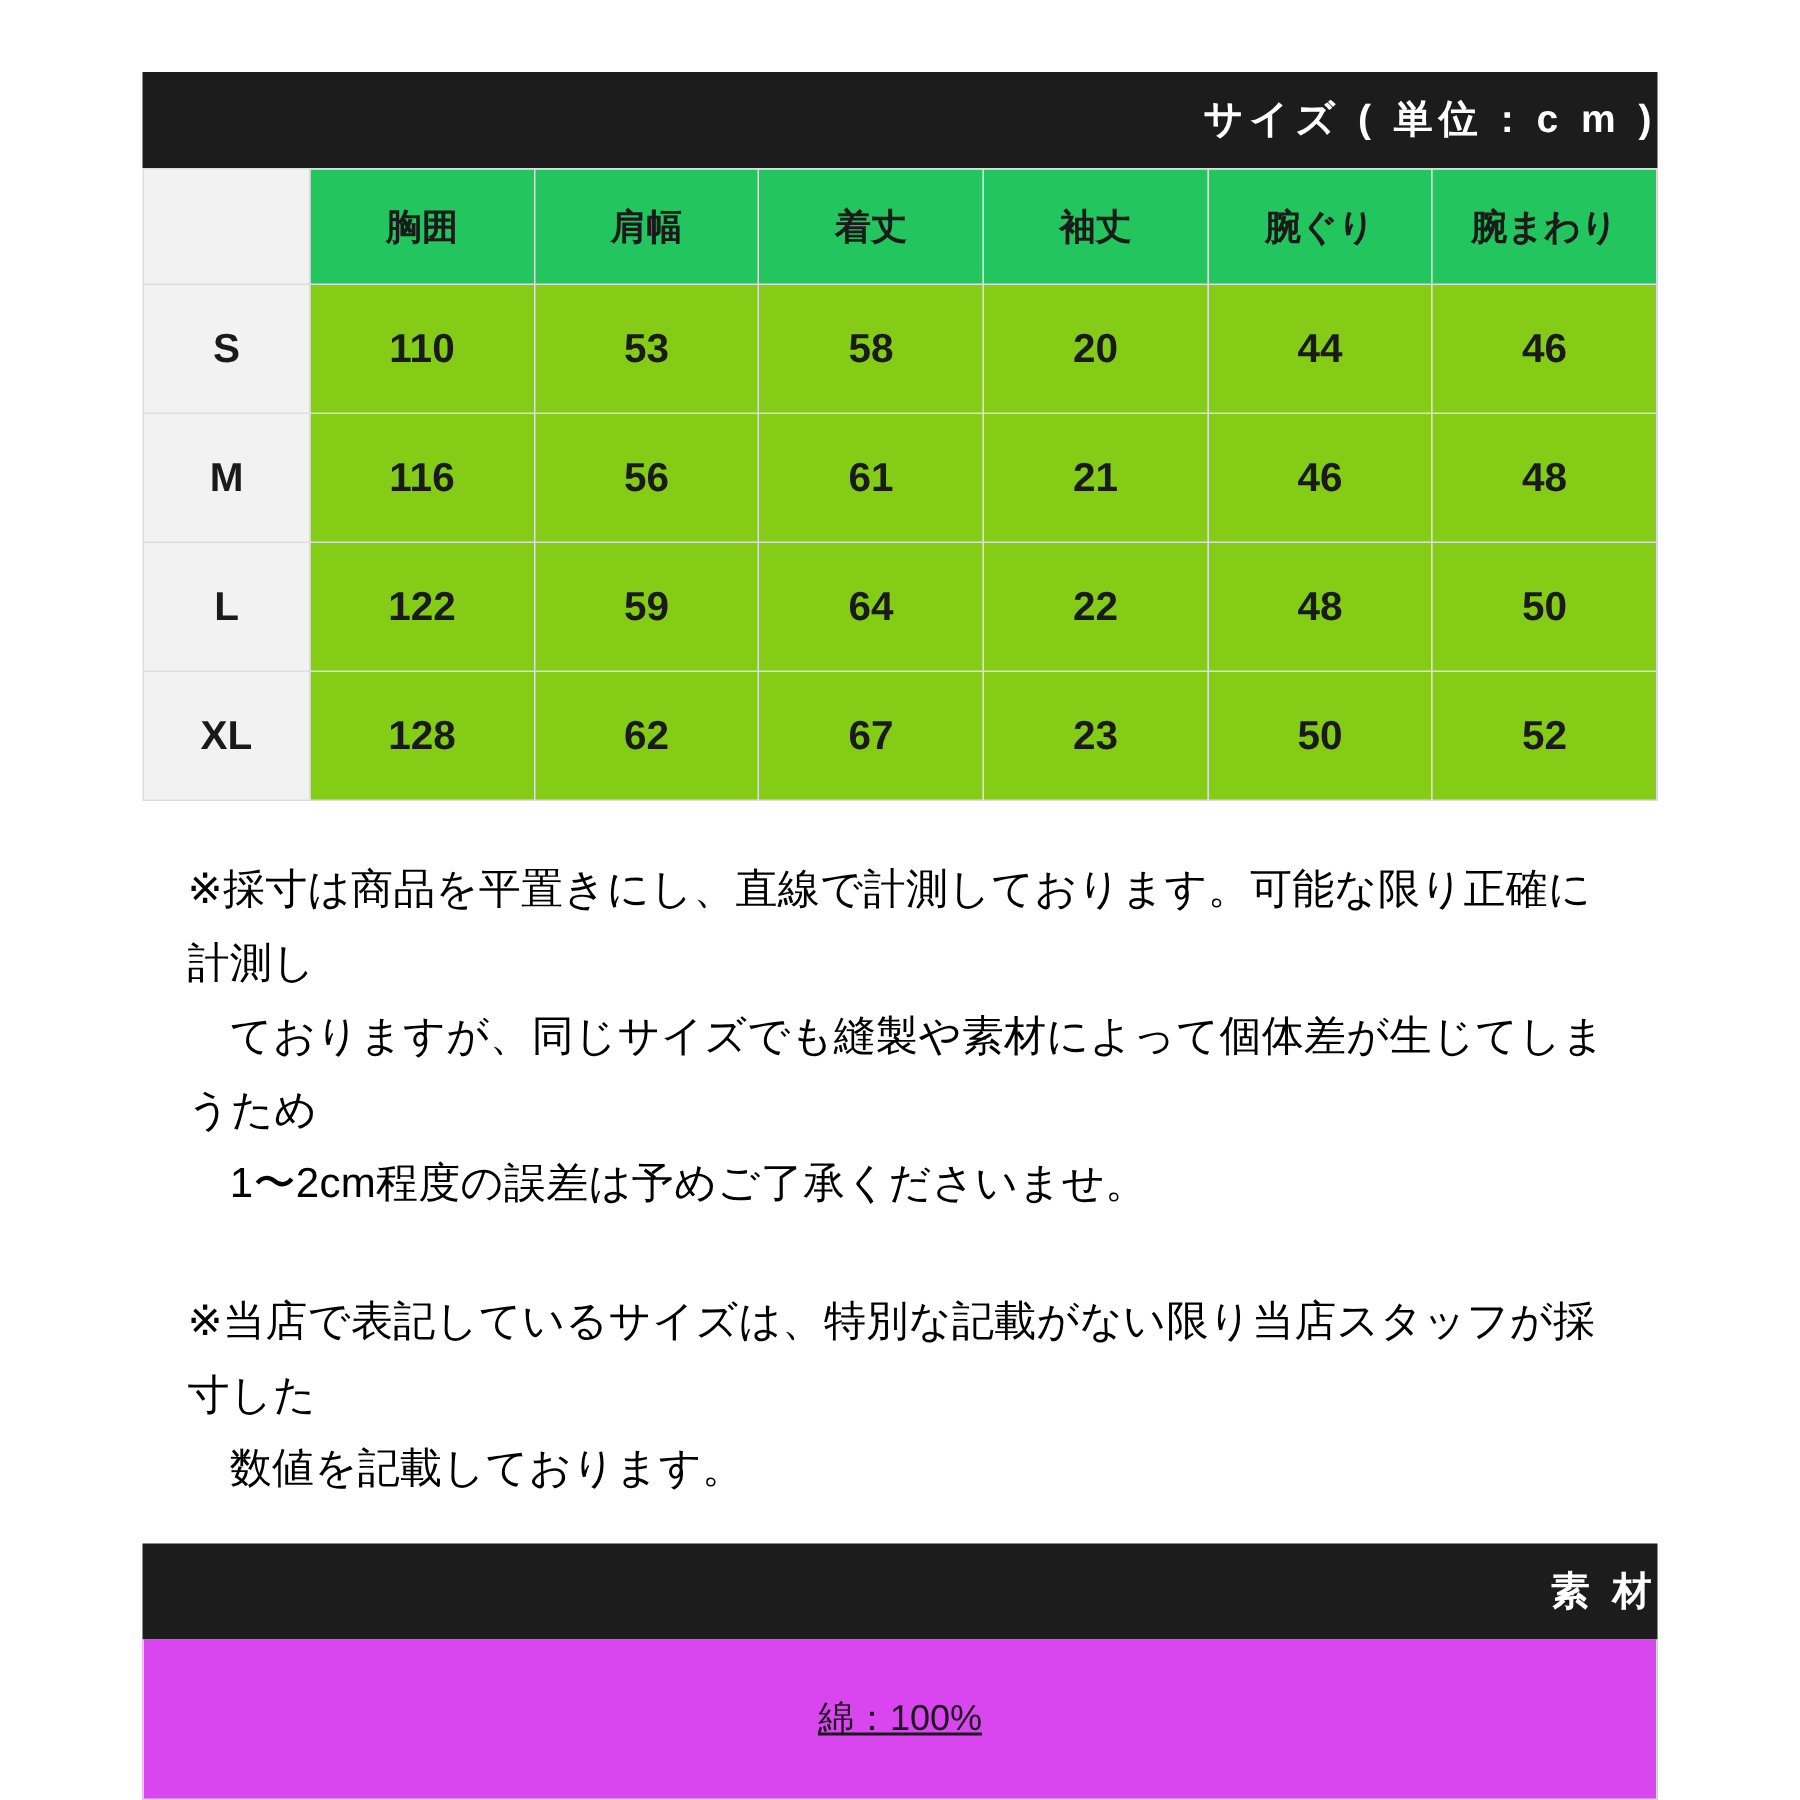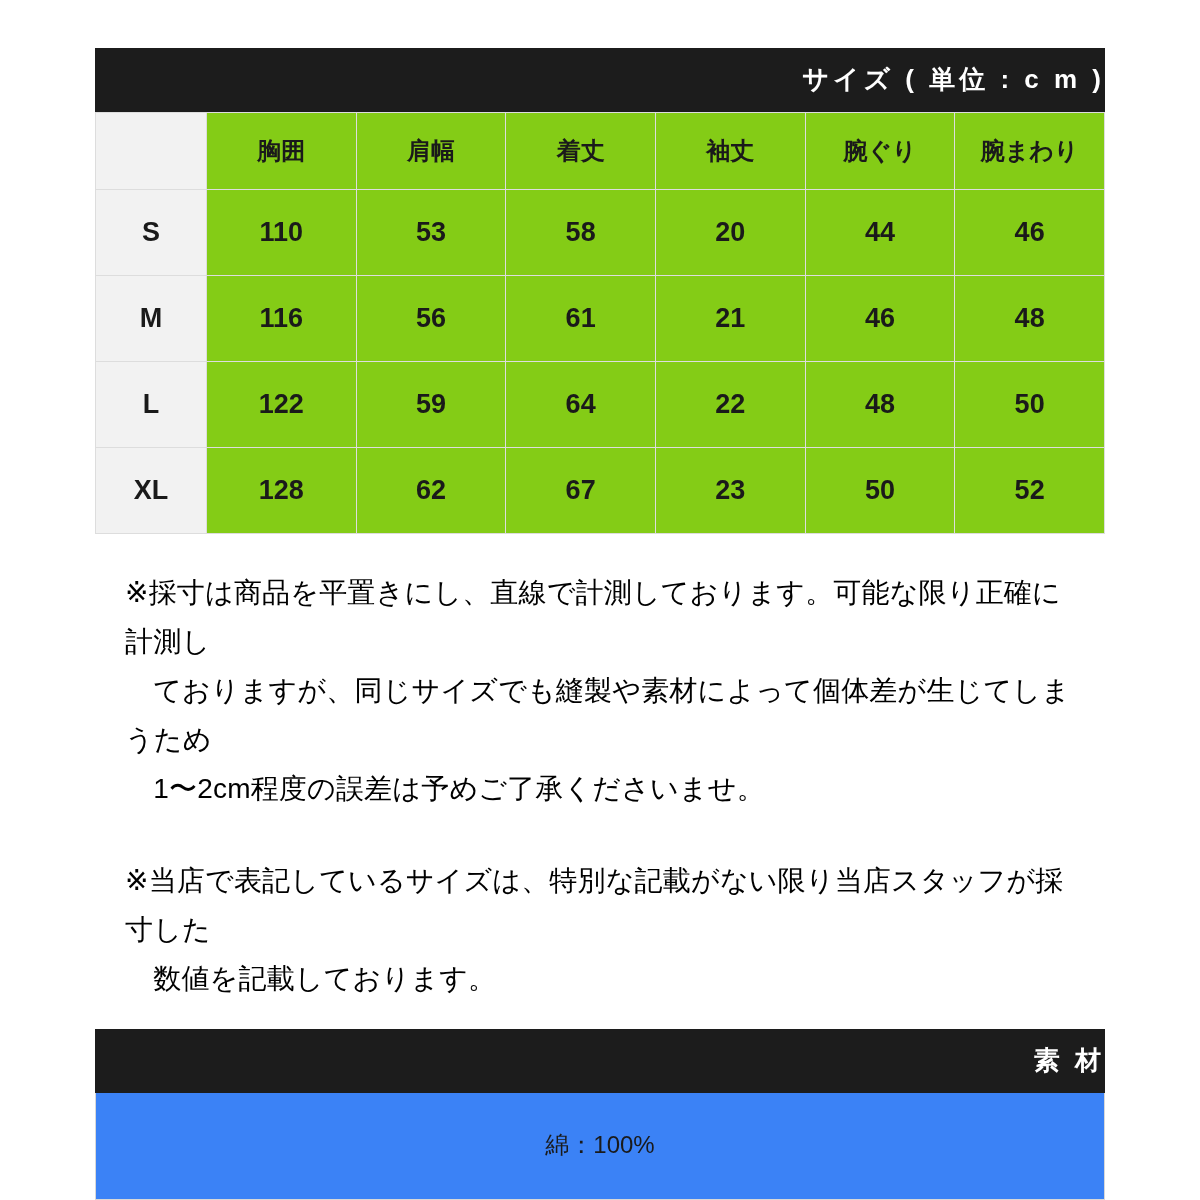--- a/index.html
+++ b/index.html
@@ -19,22 +19,23 @@
     width: 1200px;
     height: 1200px;
     box-sizing: border-box;
     padding: 0 95px;
   }
 
   
   .block {
     border: 1px solid #d8d8d8;
     border-top: none;
-    background: #3b82f6;
+    background: #d946ef;
     box-sizing: border-box;
+    text-decoration: underline;
   }
   .block-header {
     background: #1c1c1c;
     color: #ffffff;
     text-align: right;
     font-size: 26px;
     font-weight: 700;
     letter-spacing: 4px;
     padding: 14px 0 15px;
     box-sizing: border-box;
@@ -50,21 +51,21 @@
     table-layout: fixed;
   }
   table.size-table th,
   table.size-table td {
     border: 1px solid #dddddd;
     text-align: center;
     font-weight: 700;
     color: #1a1a1a;
   }
   table.size-table thead.head-row th {
-    background: #84cc16;
+    background: #22c55e;
     font-size: 24px;
     height: 76px;
     padding: 0;
   }
   table.size-table thead.head-row th.corner {
     background: #f2f2f2;
     width: 110px;
   }
   table.size-table tbody td.row-label {
     background: #f2f2f2;

